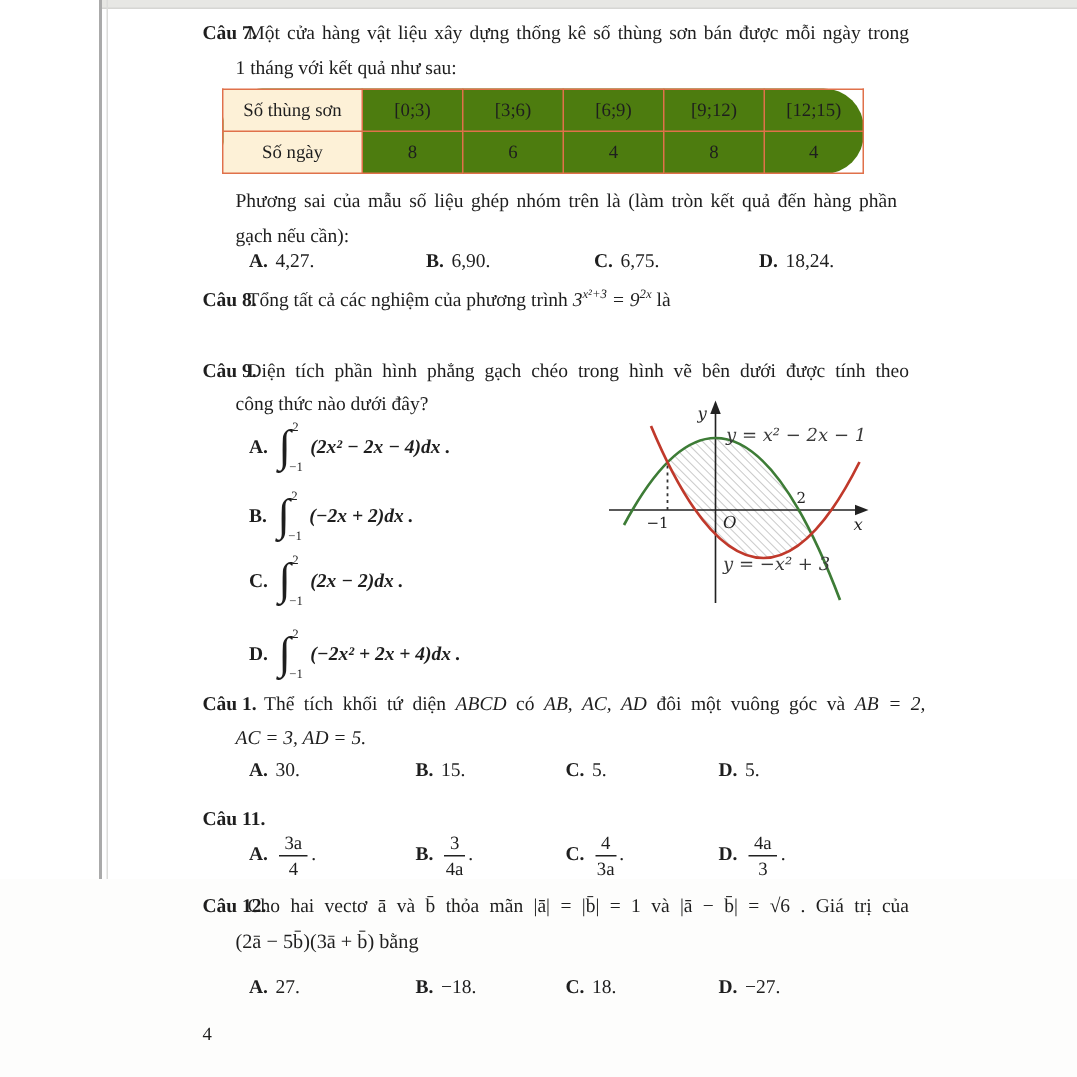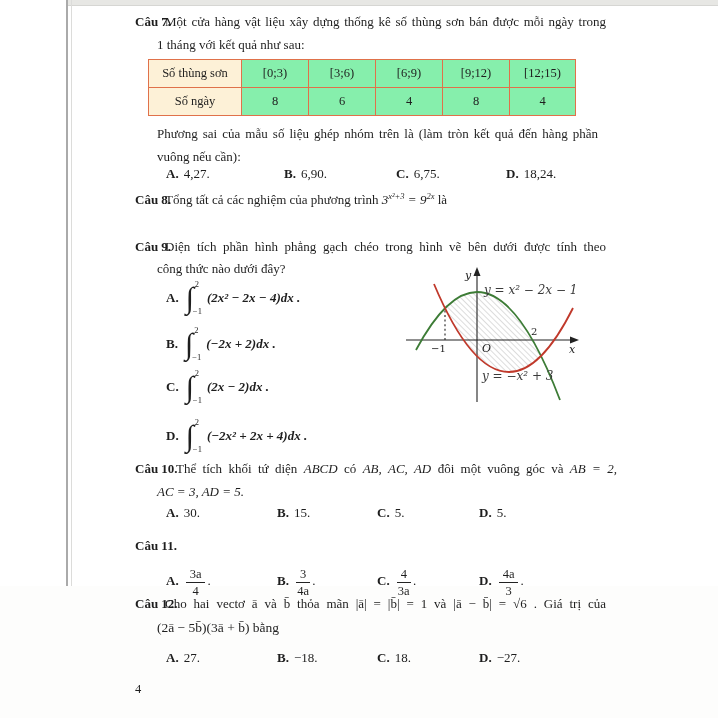--- a/index.html
+++ b/index.html
@@ -17,35 +17,35 @@
   .pl{padding-left:8px;}
   .qlabel{font-weight:bold;}
   .it{font-style:italic;}
 
   
   .optrow{position:absolute;display:flex;font-size:13px;line-height:16px;}
   .opt{white-space:nowrap;}
   .ok{font-weight:bold;margin-right:5px;}
 
   
-  table.stat{border-collapse:collapse;table-layout:fixed;background:#86efac;}
+  table.stat{border-collapse:collapse;table-layout:fixed;background:#4d7c0f;border-radius:27px;}
   table.stat td{border:1.6px solid #e0714a;text-align:center;vertical-align:middle;
       font-size:12.5px;height:27px;padding:0;}
   table.stat td.hd{background:#fdf1d7;}
 
   
   .intopt{position:absolute;display:inline-flex;align-items:center;font-size:13px;}
   .int-sign{font-size:30px;line-height:32px;font-weight:normal;margin:0 1px 0 2px;}
   .int-lims{display:flex;flex-direction:column;justify-content:space-between;height:36px;
       font-size:8.5px;line-height:9px;margin-right:3px;}
   .int-lims .lo{transform:translateX(-2px);}
   .int-body{font-size:13px;font-weight:bold;}
 
   
-  .frac{display:inline-block;text-align:center;vertical-align:middle;margin:16px 2px;font-size:12.5px;line-height:14px;}
+  .frac{display:inline-block;text-align:center;vertical-align:middle;margin:4px 2px;font-size:12.5px;line-height:14px;}
   .frac .num{display:block;padding:0 4px 1px;border-bottom:1px solid #222;}
   .frac .den{display:block;padding-top:1px;}
   .optrow.fr{align-items:center;}
 
   sup.expo{font-size:8.5px;line-height:0;vertical-align:super;}
 
   .pagenum{position:absolute;font-size:12.5px;}
   svg text{font-family:"DejaVu Serif","Liberation Serif",serif;}
 </style>
 </head>
@@ -83,21 +83,21 @@
       <td>8</td>
       <td>6</td>
       <td>4</td>
       <td>8</td>
       <td>4</td>
     </tr>
   </tbody>
     </table>
 
   <div class="line wide just" style="left:157px;top:126px">Phương sai của mẫu số liệu ghép nhóm trên là (làm tròn kết quả đến hàng phần</div>
-  <div class="line" style="left:157px;top:149px">vuông nếu cần):</div>
+  <div class="line" style="left:157px;top:149px">gạch nếu cần):</div>
 
   <div class="optrow" style="left:166px;top:166px">
     <div class="opt" style="width:118px"><b class="ok">A.</b><span>4,27.</span></div>
     <div class="opt" style="width:112px"><b class="ok">B.</b><span>6,90.</span></div>
     <div class="opt" style="width:110px"><b class="ok">C.</b><span>6,75.</span></div>
     <div class="opt"><b class="ok">D.</b><span>18,24.</span></div>
   </div>
 
   <span class="line qlabel" style="left:135px;top:192px">Câu 8.</span>
   <div class="line pl" style="left:157px;top:192px">
@@ -170,21 +170,21 @@
 
     <text x="84" y="28" font-size="12" font-style="italic" fill="#3a3a3a">y = x² − 2x − 1</text>
     <text x="82" y="114" font-size="12" font-style="italic" fill="#3a3a3a">y = −x² + 3</text>
     <text x="31" y="86" font-size="10" fill="#222">−1</text>
     <text x="82" y="86" font-size="11" font-style="italic" fill="#222">O</text>
     <text x="131" y="69" font-size="10" fill="#222">2</text>
     <text x="169" y="87" font-size="11" font-style="italic" fill="#222">x</text>
     <text x="65" y="13" font-size="11" font-style="italic" fill="#222">y</text>
   </svg>
 
-  <span class="line qlabel" style="left:135px;top:461px">Câu 10.</span>
+  <span class="line qlabel" style="left:135px;top:461px">Câu 1.</span>
   <div class="line wide just pl" style="left:168px;top:461px">
     <span>Thể tích khối tứ diện </span><span class="it">ABCD</span><span> có </span><span class="it">AB, AC, AD</span><span> đôi một vuông góc và </span><span class="it">AB = 2,</span>
   </div>
   <div class="line it" style="left:157px;top:484px">AC = 3, AD = 5.</div>
   <div class="optrow" style="left:166px;top:505px">
     <div class="opt" style="width:111px"><b class="ok">A.</b><span>30.</span></div>
     <div class="opt" style="width:100px"><b class="ok">B.</b><span>15.</span></div>
     <div class="opt" style="width:102px"><b class="ok">C.</b><span>5.</span></div>
     <div class="opt"><b class="ok">D.</b><span>5.</span></div>
   </div>

